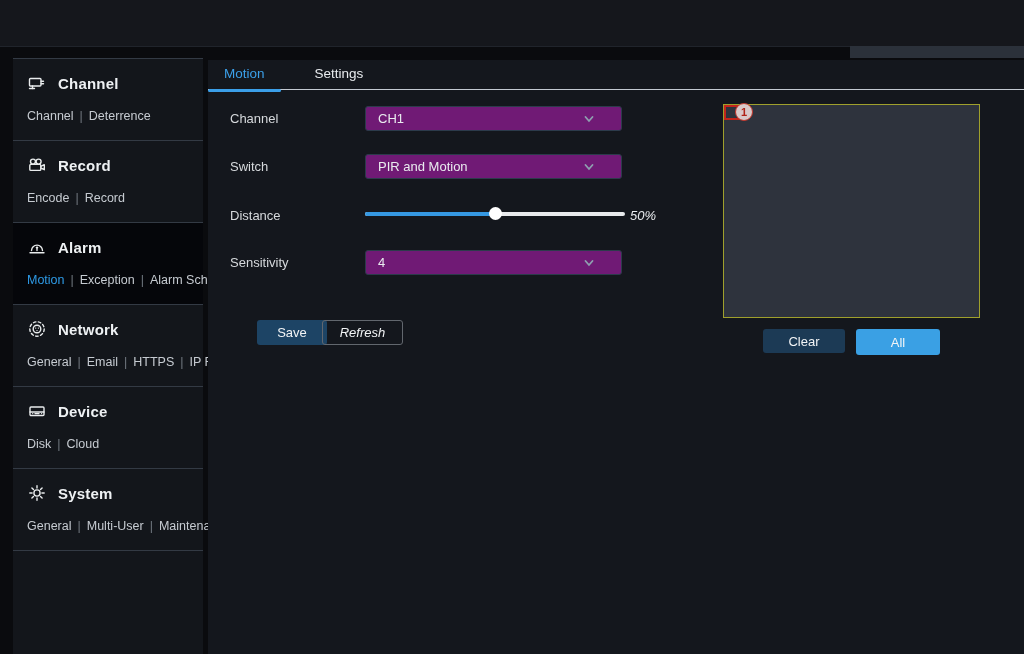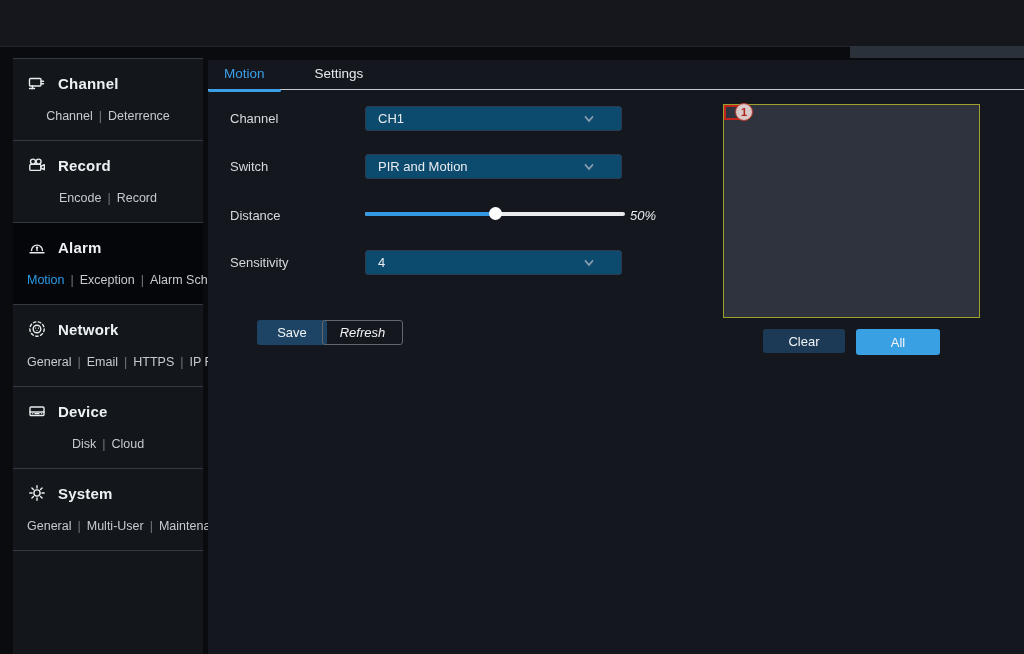--- a/index.html
+++ b/index.html
@@ -32,21 +32,21 @@
     border-bottom:1px solid #333a44;
     background:transparent;
   }
   .side-section.active { background:#05060a; }
   .side-title {
     height:24px; display:flex; align-items:center; gap:11px;
     cursor:pointer; margin-bottom:9px;
   }
   .side-title svg { width:20px; height:20px; stroke:#e9eced; fill:none; stroke-width:1.4; stroke-linecap:round; stroke-linejoin:round; flex:0 0 20px; }
   .side-title .t { font-size:15px; font-weight:bold; color:#eef1f3; letter-spacing:.2px; }
-  .side-links { font-size:12.5px; line-height:24px; color:#c6cbd1;text-align:center; }
+  .side-links { font-size:12.5px; line-height:24px; color:#c6cbd1; }
   .side-links .lnk { cursor:pointer; white-space:nowrap; }
   .side-links .lnk.on { color:#2e9ae6; }
   .side-links .sep { color:#70777f; margin:0 6px; }
 
   
   .content {
     position:absolute; left:208px; top:60px; right:0; bottom:0;
     background:#14171d;
   }
   .tabs {
@@ -65,21 +65,21 @@
     content:""; position:absolute; left:0; right:0; bottom:-2px; height:3px;
     background:#3b9fe8; border-radius:2px;
   }
 
   
   .flabel {
     position:absolute; left:22px; font-size:13px; color:#d6d9dc;
   }
   .select {
     position:absolute; left:157px; width:257px; height:25px;
-    background:#0c4a6e; border:1px solid #2c3b4b; border-radius:3px;
+    background:#701a75; border:1px solid #2c3b4b; border-radius:3px;
     display:flex; align-items:center; justify-content:space-between;
     padding:0 26px 0 12px; font-size:13px; color:#e9ecef; cursor:pointer;
   }
   .select svg { width:12px; height:12px; stroke:#8fa0b0; fill:none; stroke-width:1.8; stroke-linecap:round; }
 
   .slider {
     position:absolute; left:157px; width:260px; height:14px; cursor:pointer;
   }
   .slider .track {
     position:absolute; left:0; right:0; top:5px; height:4px;

